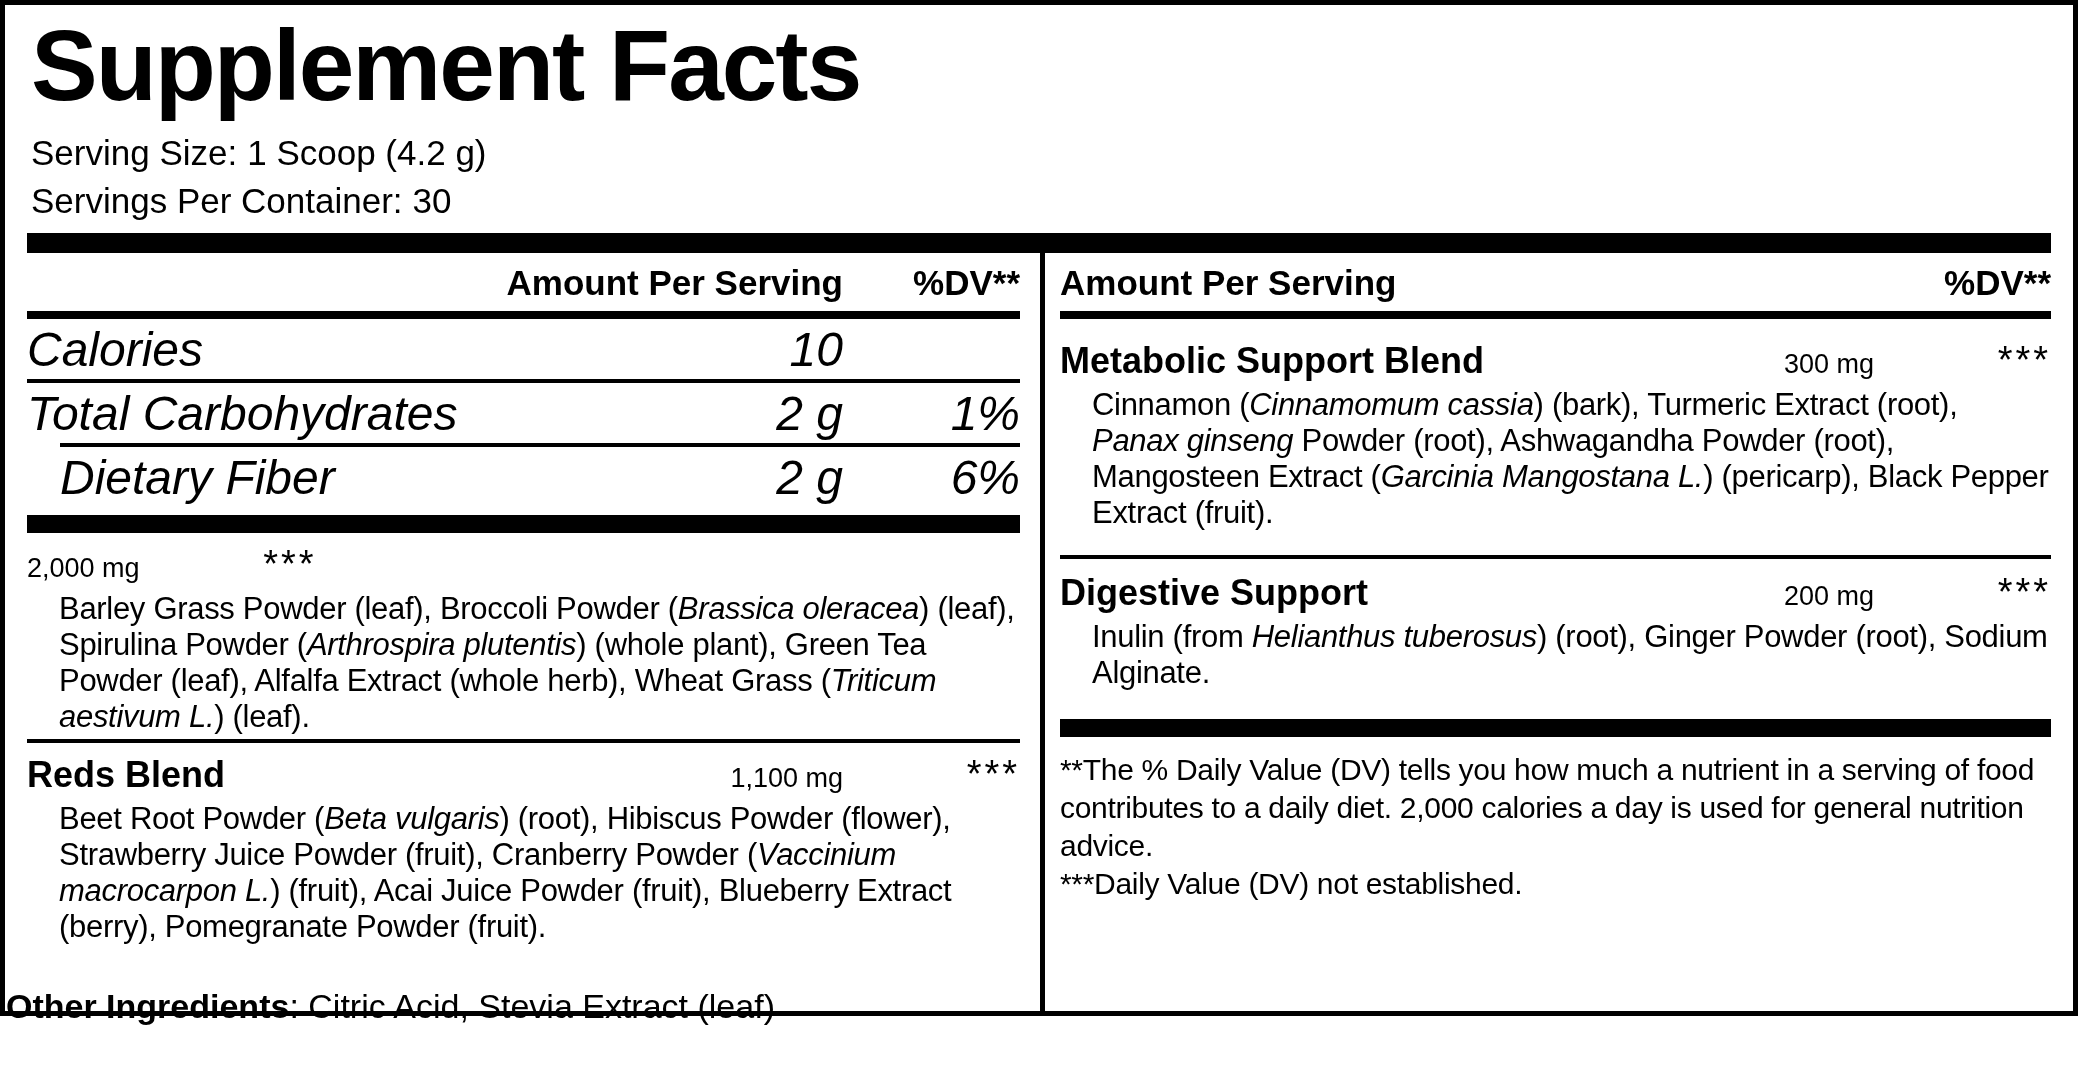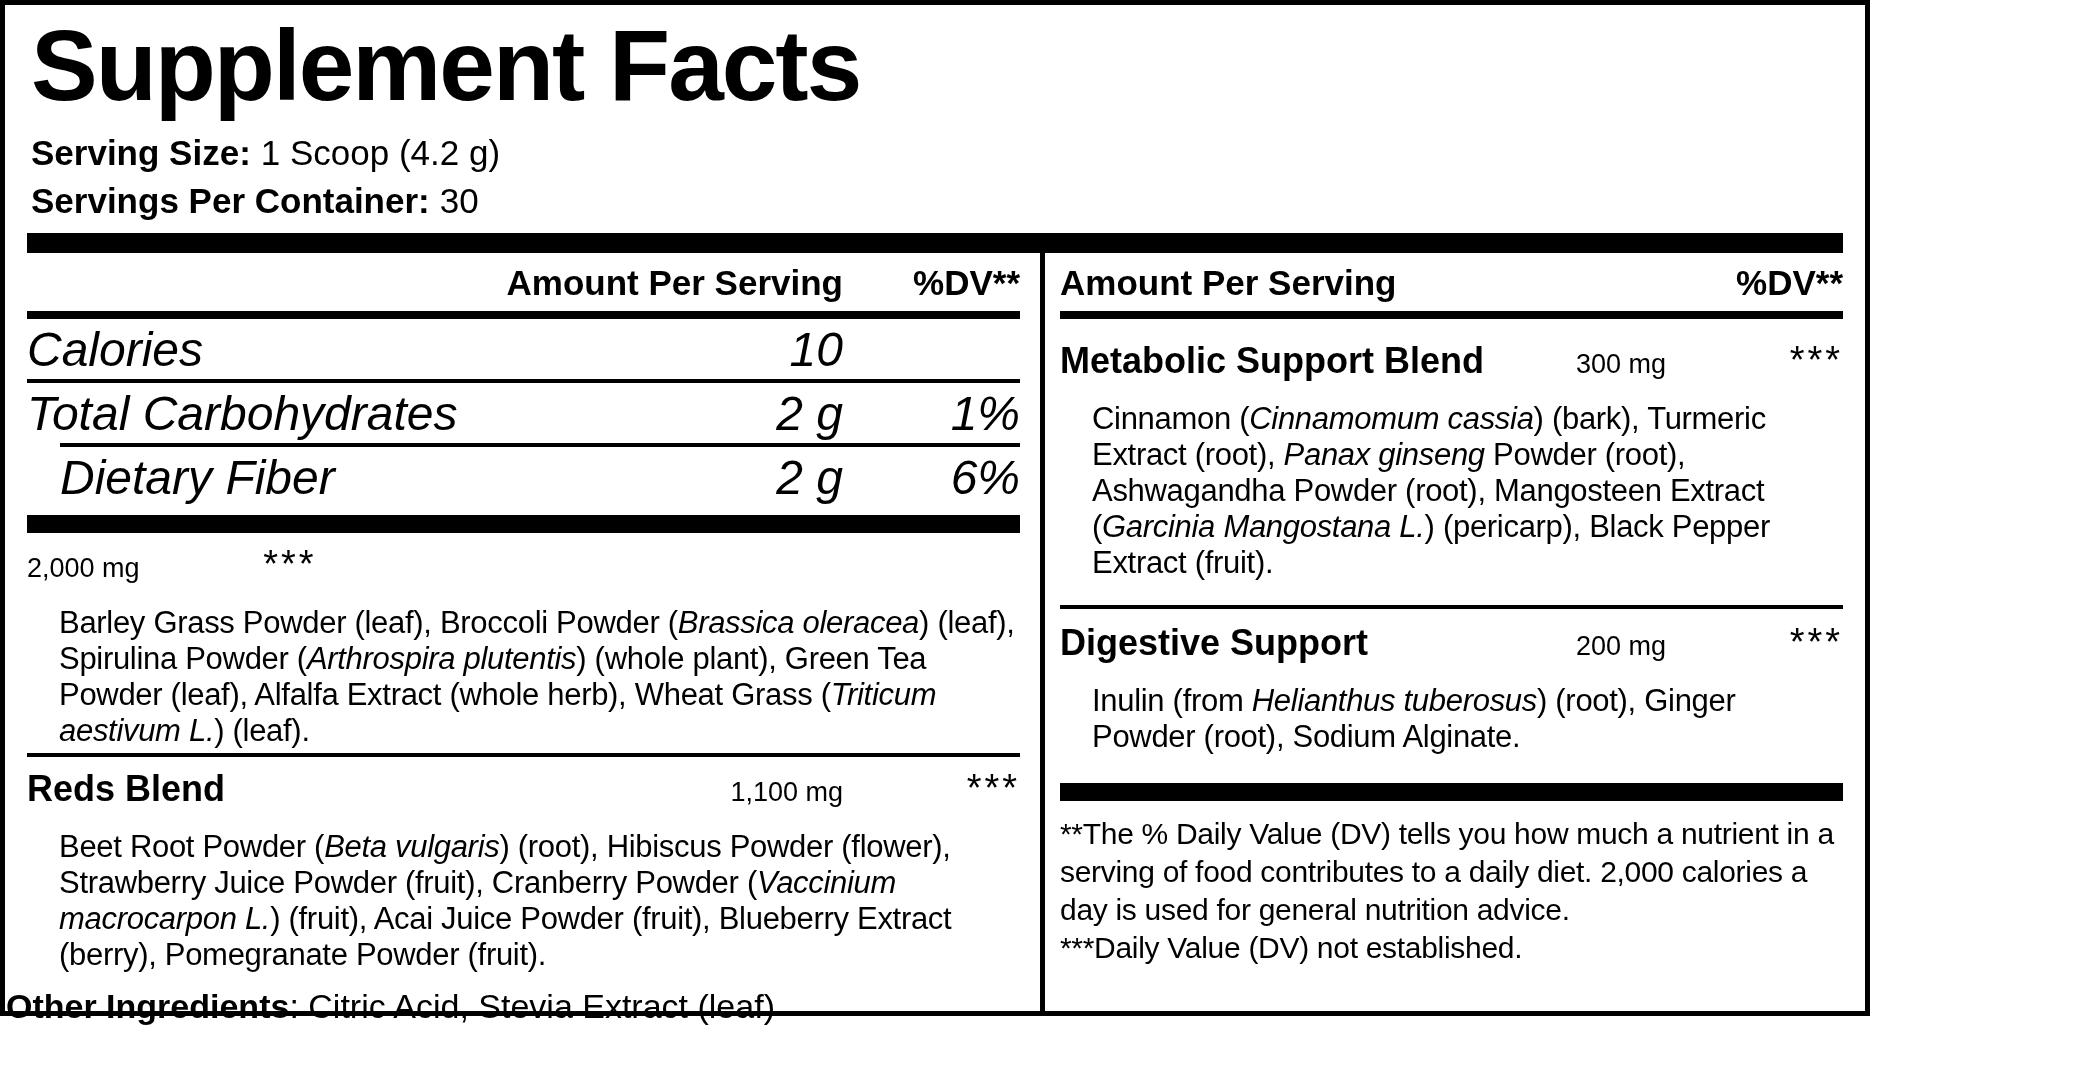--- a/index.html
+++ b/index.html
@@ -13,21 +13,21 @@
     position: relative;
     width: 2080px;
     height: 1078px;
     background: #fff;
     overflow: hidden;
   }
   
   .box {
     position: absolute;
     left: 0; top: 0;
-    width: 1870px;
+    width: 2078px;
     height: 1016px;
     border: 5px solid #000;
     background: #fff;
     overflow: hidden;
   }
   .inner {
     height: 100%;
     padding: 0 22px;
     display: flex;
     flex-direction: column;
@@ -39,21 +39,21 @@
     font-weight: bold;
     letter-spacing: -2px;
     margin: 6px 0 10px 4px;
     white-space: nowrap;
   }
   .serving-line {
     font-size: 35px;
     line-height: 48px;
     margin-left: 4px;
   }
-  .serving-line .sv-label { font-weight: bold; margin-right: 10px; }
+  .serving-line .sv-label { font-weight: normal; margin-right: 10px; }
   
   .top-bar { height: 20px; background: #000; margin-top: 8px; flex: none; }
   .hdr-rule { height: 8px; background: #000; flex: none; }
   .thin-rule { height: 4px; background: #000; flex: none; }
   .thin-rule.indented { margin-left: 33px; }
   .thick-bar { height: 18px; background: #000; flex: none; }
   
   .cols { display: flex; flex: 1; align-items: stretch; }
   .col { display: flex; flex-direction: column; }
   .col-left  { width: 993px; flex: none; }
@@ -92,21 +92,21 @@
     padding-top: 10px;
   }
   .brow .b-name { flex: 1; font-weight: bold; }
   .brow .b-amt { text-align: right; font-weight: normal; font-size: 27px; }
   .stars { letter-spacing: 3px; font-size: 38px; }
   .desc {
     font-size: 31px;
     line-height: 36px;
     letter-spacing: -0.3px;
     padding-left: 32px;
-    margin-top: 16px;
+    margin-top: 2px;
   }
   .desc i { font-style: italic; }
   .rule-after-desc { margin-top: 4px; }
   .rule-metabolic { margin-top: 24px; }
   .bar-right { margin-top: 28px; }
   
   .footnotes {
     margin-top: 14px;
     font-size: 30px;
     line-height: 38px;

